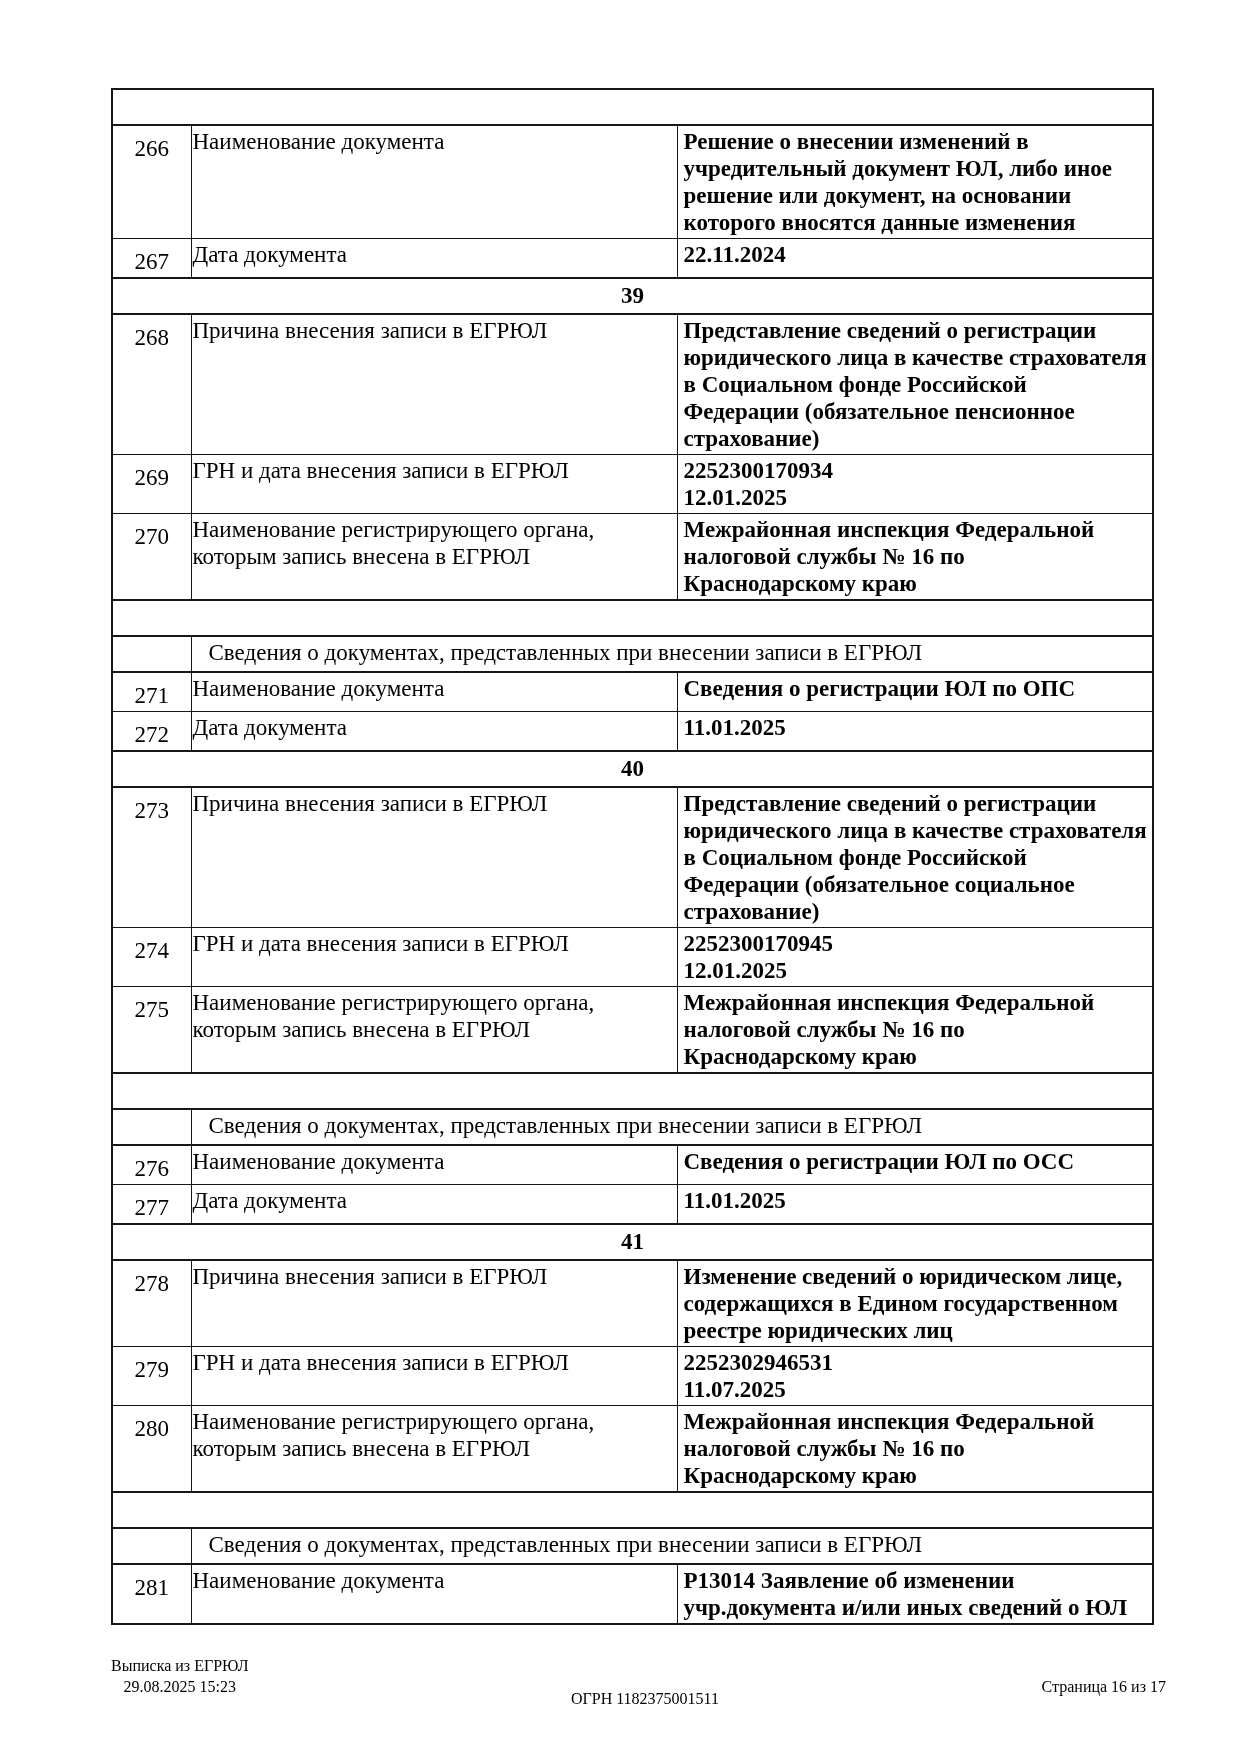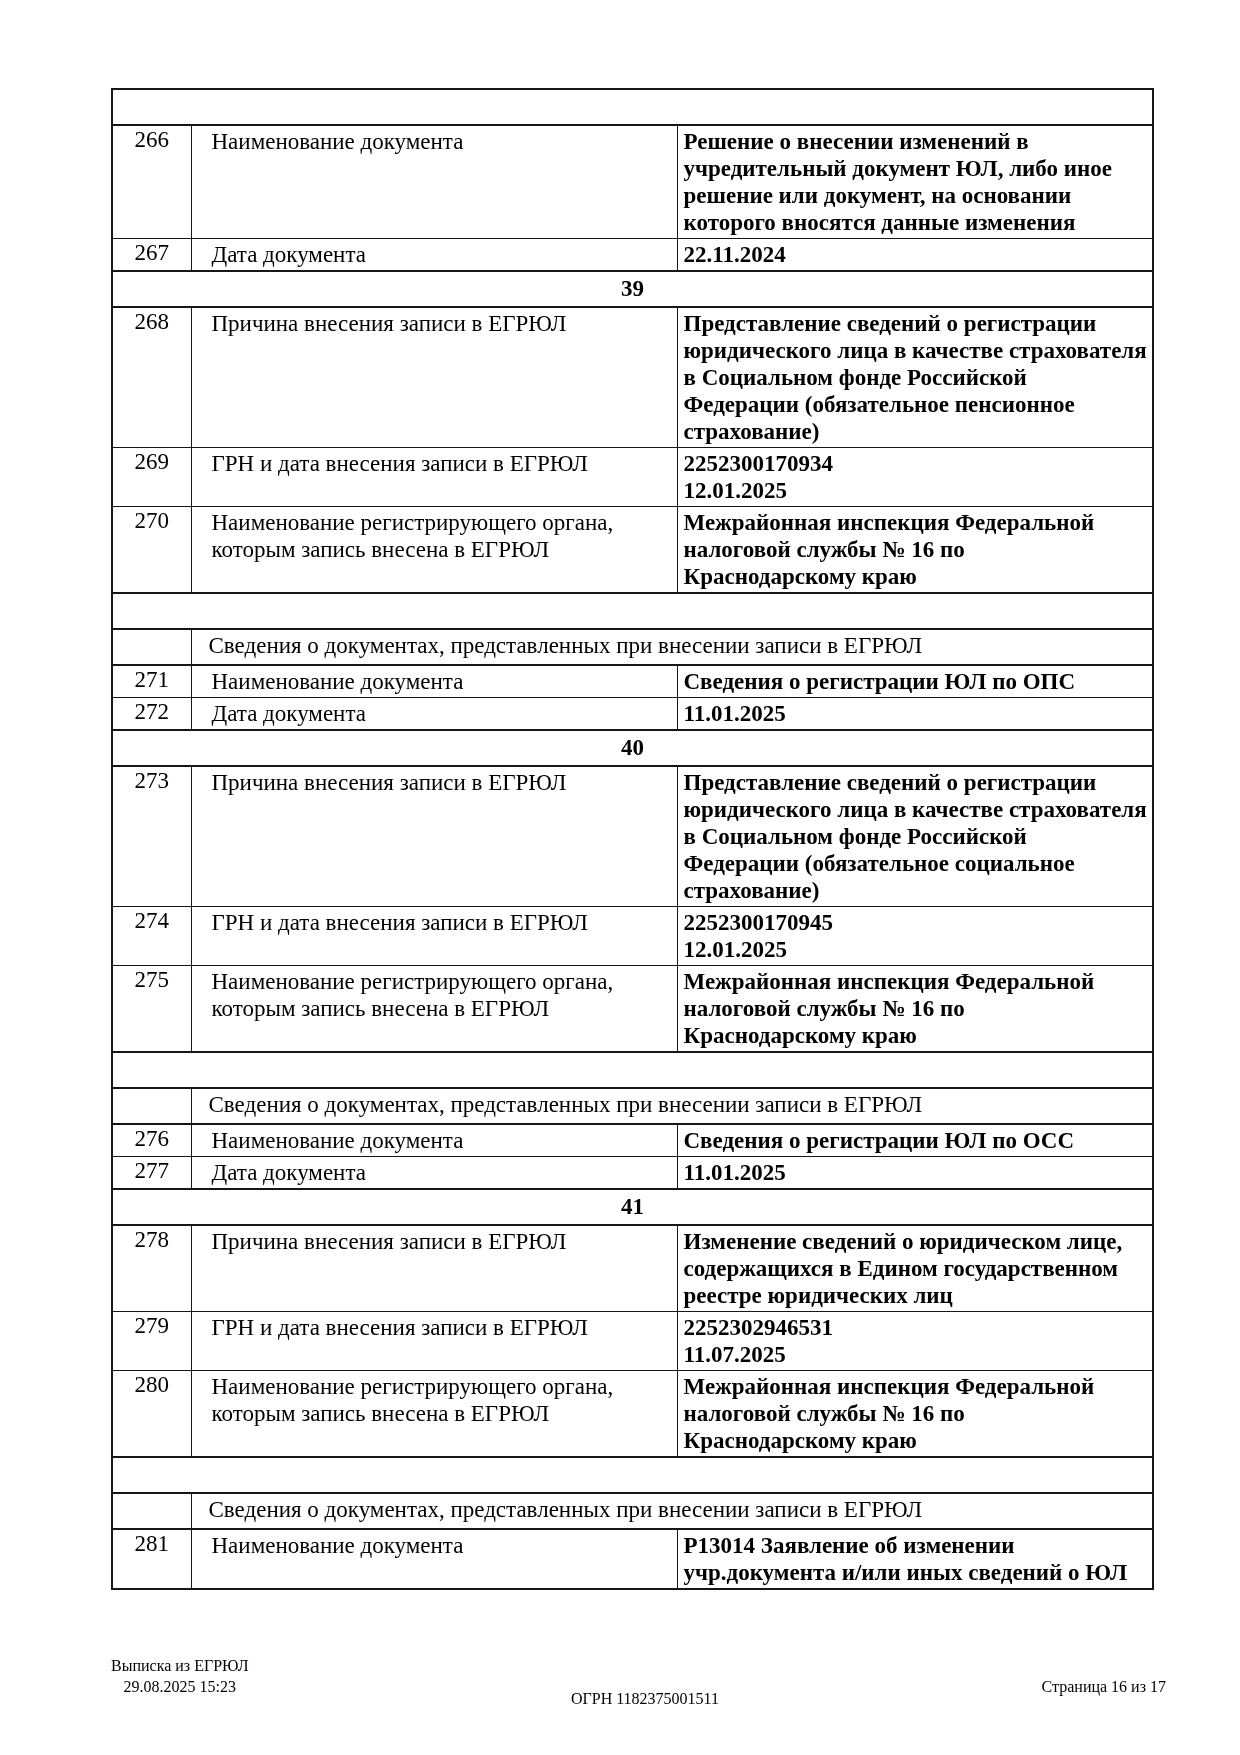--- a/index.html
+++ b/index.html
@@ -29,24 +29,24 @@
   .doc-table td {
     border: 1.4px solid #161616;
     font-size: 23px;
     line-height: 27px;
     vertical-align: top;
     padding: 2px 4px;
     overflow: hidden;
   }
   td.num {
     text-align: center;
-    padding-top: 0;
+    padding-top: 9px;
   }
   td.label {
-    padding-left: 20px;
+    padding-left: 1px;
     white-space: pre-line;
   }
   td.value {
     padding-left: 6px;
     white-space: pre-line;
     font-weight: bold;
   }
   tr.section td {
     text-align: center;
     font-weight: bold;

